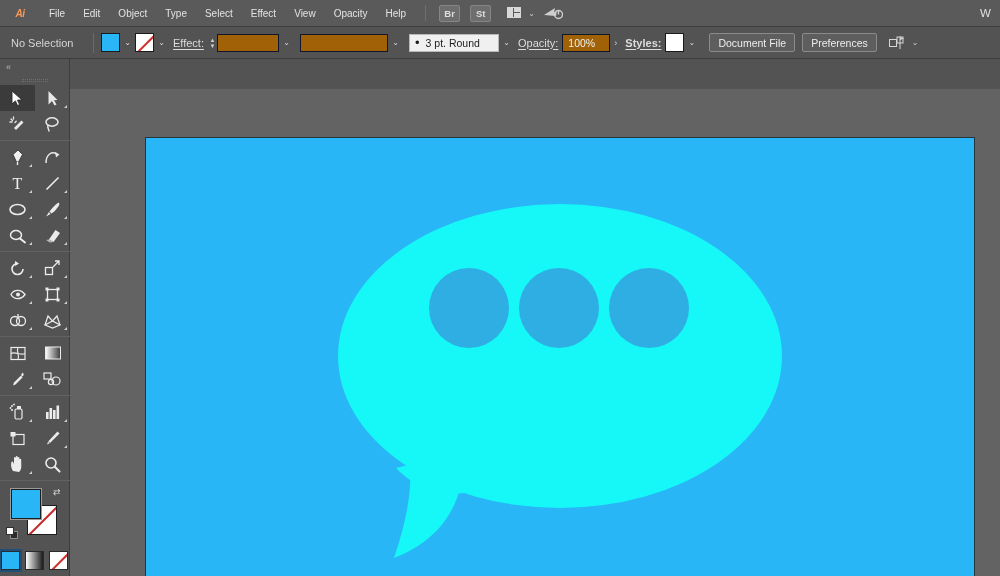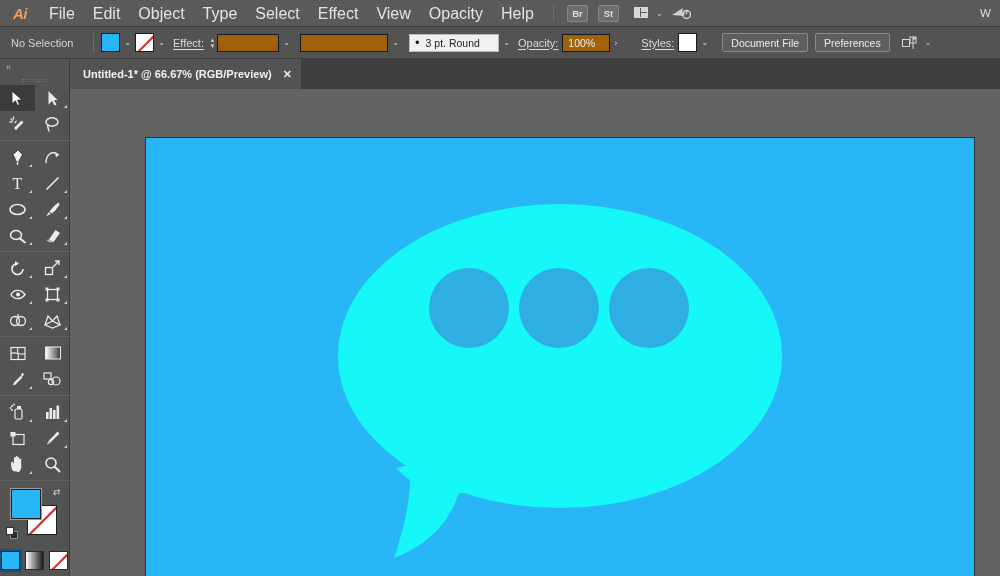--- a/index.html
+++ b/index.html
@@ -14,26 +14,26 @@
 
   
   .menubar {
     position: absolute; left: 0; top: 0; width: 1000px; height: 27px;
     background: #5a5a5a;
     display: flex; align-items: center;
     border-bottom: 1px solid #3f3f3f;
   }
   .ai-logo {
     width: 40px; height: 27px; display: flex; align-items: center; justify-content: center;
-    color: #f79a5b; font-size: 15px; font-weight: bold; font-style: italic;
+    color: #f79a5b; font-size: 10px; font-weight: bold; font-style: italic;
     letter-spacing: -0.5px;
   }
   .menu-item {
     padding: 0 9px; height: 27px; line-height: 27px;
-    color: #e3e3e3; font-size: 16px; white-space: nowrap;
+    color: #e3e3e3; font-size: 10px; white-space: nowrap;
     cursor: default;
   }
   .menubar-sep {
     width: 1px; height: 16px; background: #6e6e6e; margin: 0 8px 0 10px;
   }
   .mb-btn {
     width: 21px; height: 17px; margin: 12px 5px;
     background: #6e6e6e; border: 1px solid #868686; border-radius: 2px;
     color: #dedede; font-size: 9.5px; font-weight: bold;
     display: flex; align-items: center; justify-content: center;
@@ -250,46 +250,40 @@
     <div class="cb-field light" style="width:90px;margin-left:6px;justify-content:flex-start;">
       <span style="margin-right:6px;font-size:13px;line-height:10px;">•</span>
       <span>3 pt. Round</span>
     </div>
     <div class="dd-arrow">⌄</div>
 
     <div class="cb-label" style="">Opacity:</div>
     <div class="cb-field" style="width:48px;">100%</div>
     <div class="cb-arrow-r">›</div>
 
-    <div class="cb-label" style="margin-left:20px;">Styles:</div>
+    <div class="cb-label" style="margin-left:4px;font-weight:bold;">Styles:</div>
     <div class="swatch-outer">
       <div class="swatch-fill" style="background:#ffffff"></div>
     </div>
     <div class="dd-arrow">⌄</div>
 
     <div class="cb-btn" style="margin-left:10px;">Document File</div>
     <div class="cb-btn" style="margin-left:7px;">Preferences</div>
 
     <div class="mb-icon" style="margin-left:10px;">
       <svg width="17" height="14" viewBox="0 0 17 14">
         <rect x="0.5" y="3.5" width="7" height="7" fill="none" stroke="#d6d6d6"></rect>
         <rect x="8" y="1" width="6" height="6" fill="none" stroke="#d6d6d6"></rect>
         <line x1="11" y1="0.5" x2="11" y2="13" stroke="#d6d6d6"></line>
         <path d="M11 1 L15 2.5 L11 4 Z" fill="#d6d6d6"></path>
       </svg>
     </div>
     <div class="chev">⌄</div>
   </div>
 
-  <div class="tabbar">
-    <div class="doctab">
-      <span>Untitled-1* @ 66.67% (RGB/Preview)</span>
-      <span class="tab-close">✕</span>
-    </div>
-  </div>
 
   <div class="toolpanel">
     <div class="tp-collapse">«</div>
     <div class="tp-grip">
         <span></span>
       </div>
 
     <div class="toolgrid">
 
       <div class="tool active">

